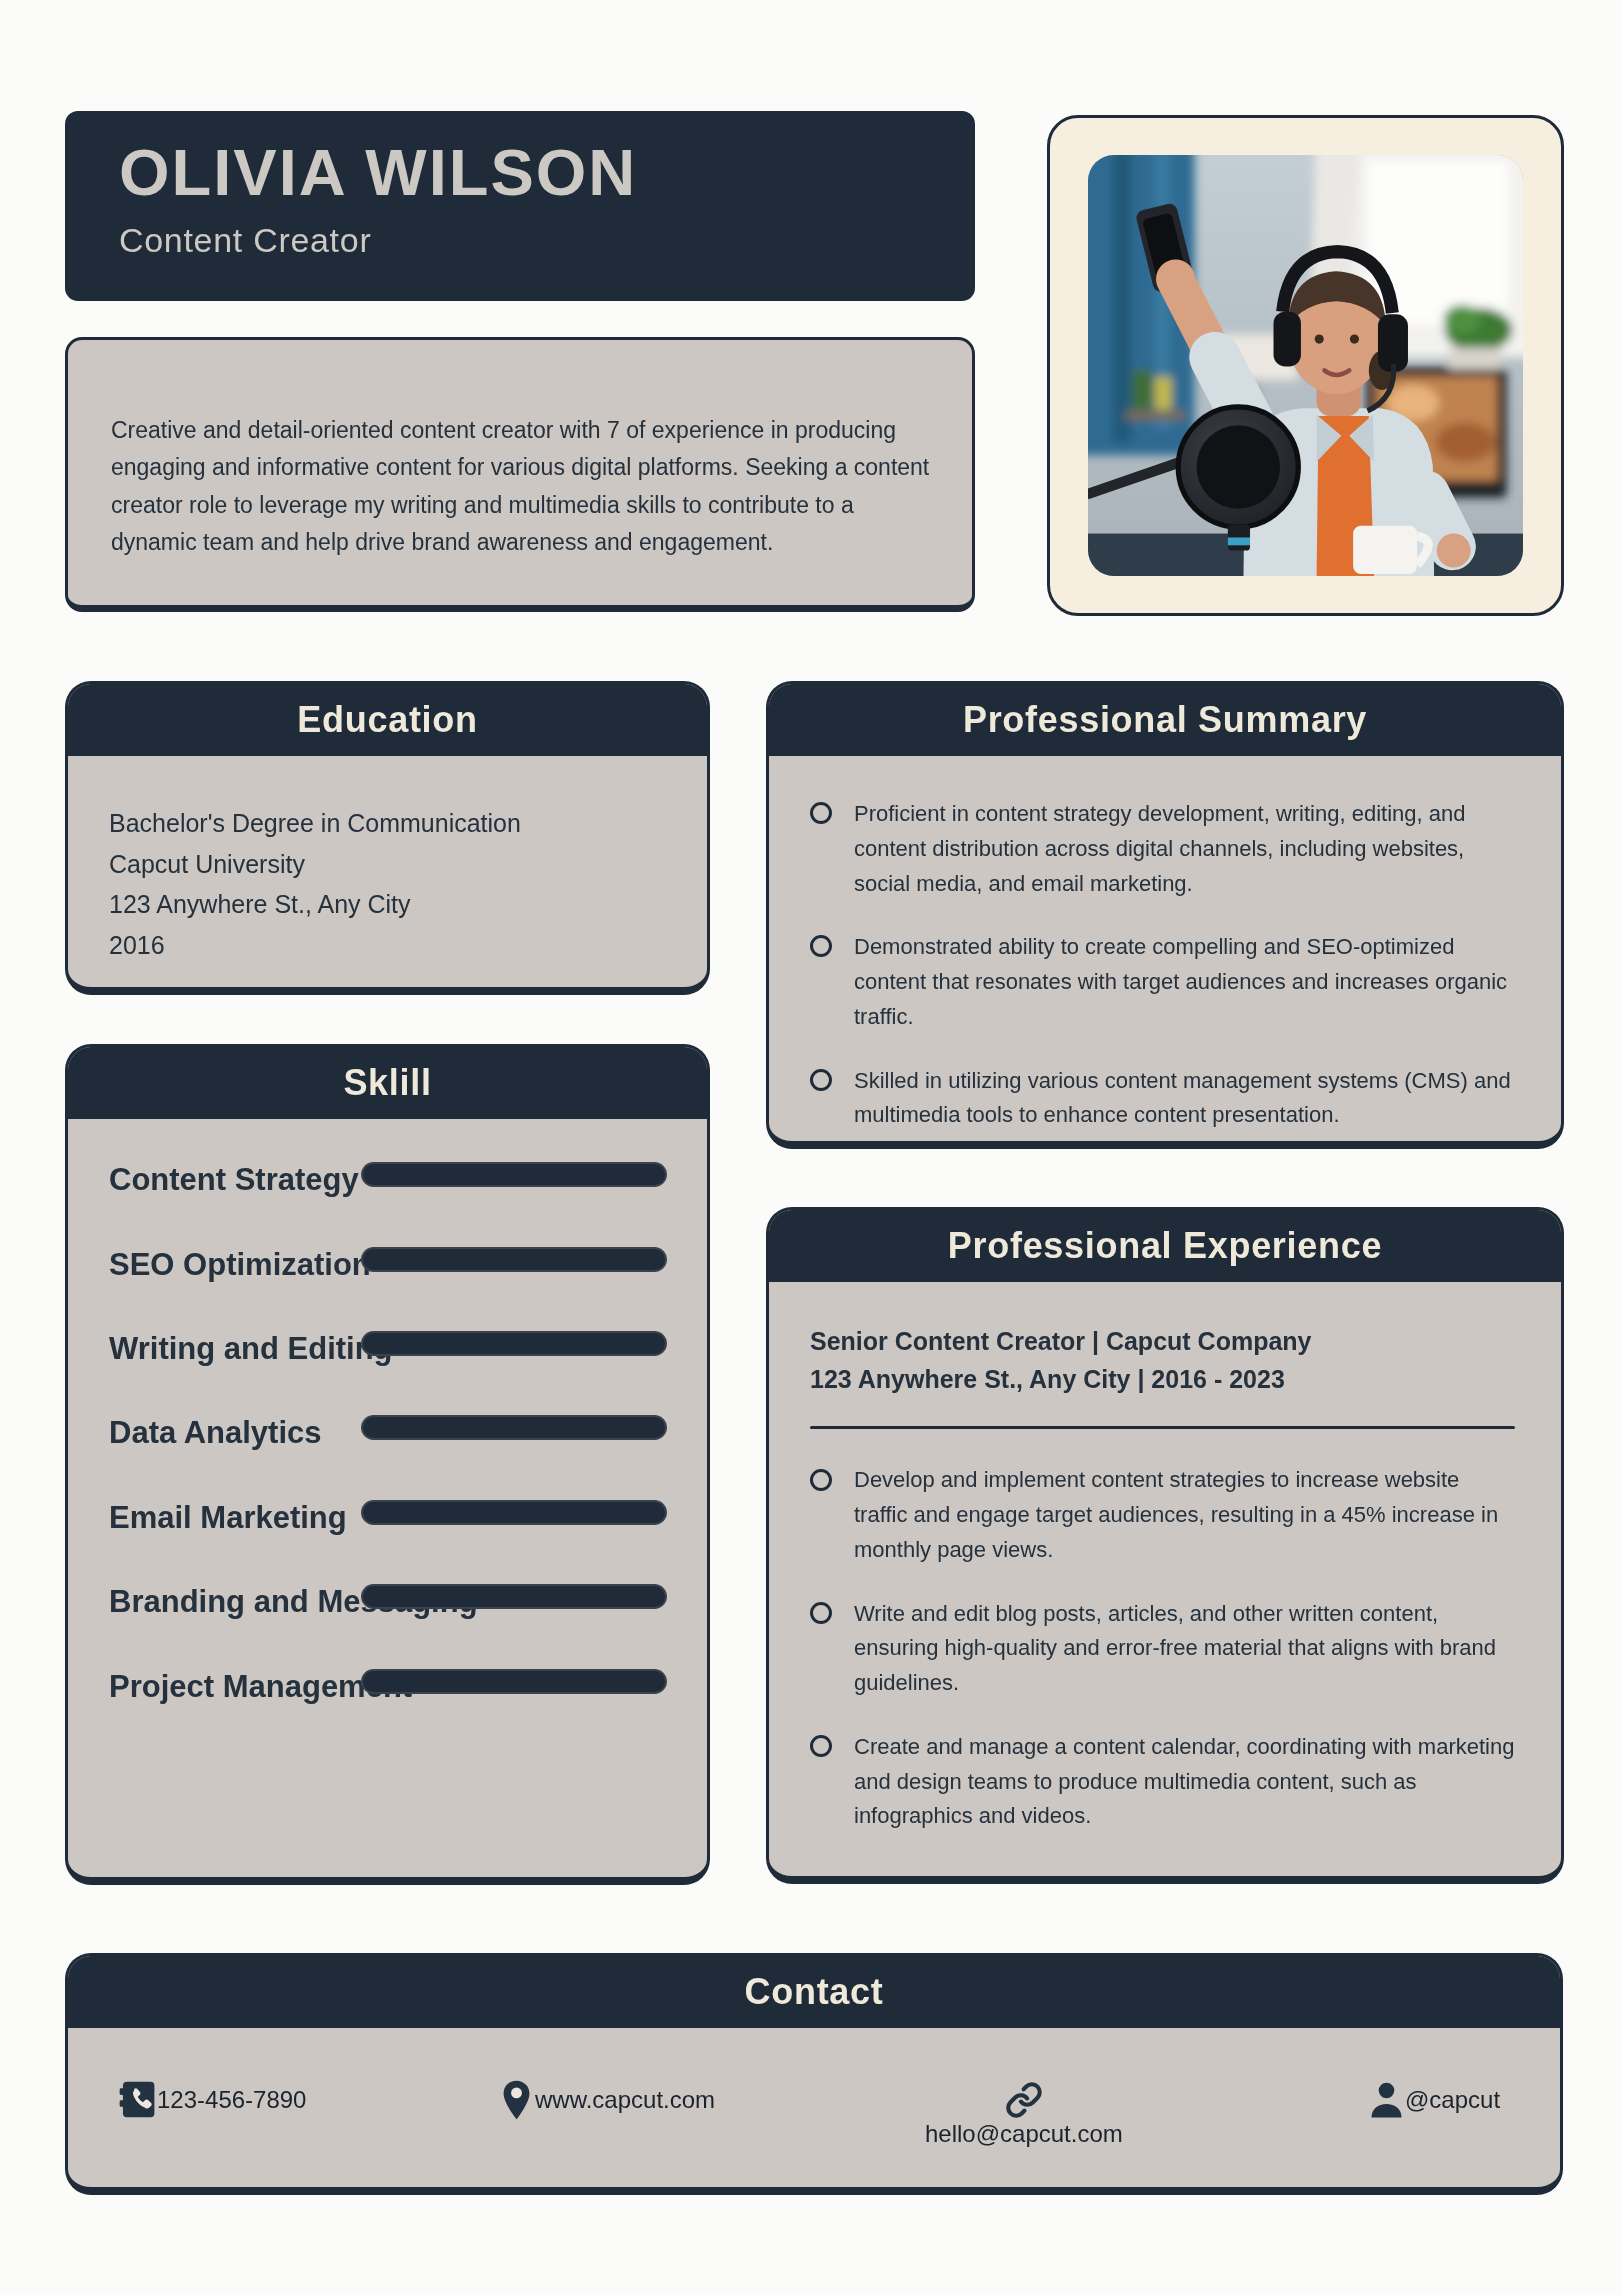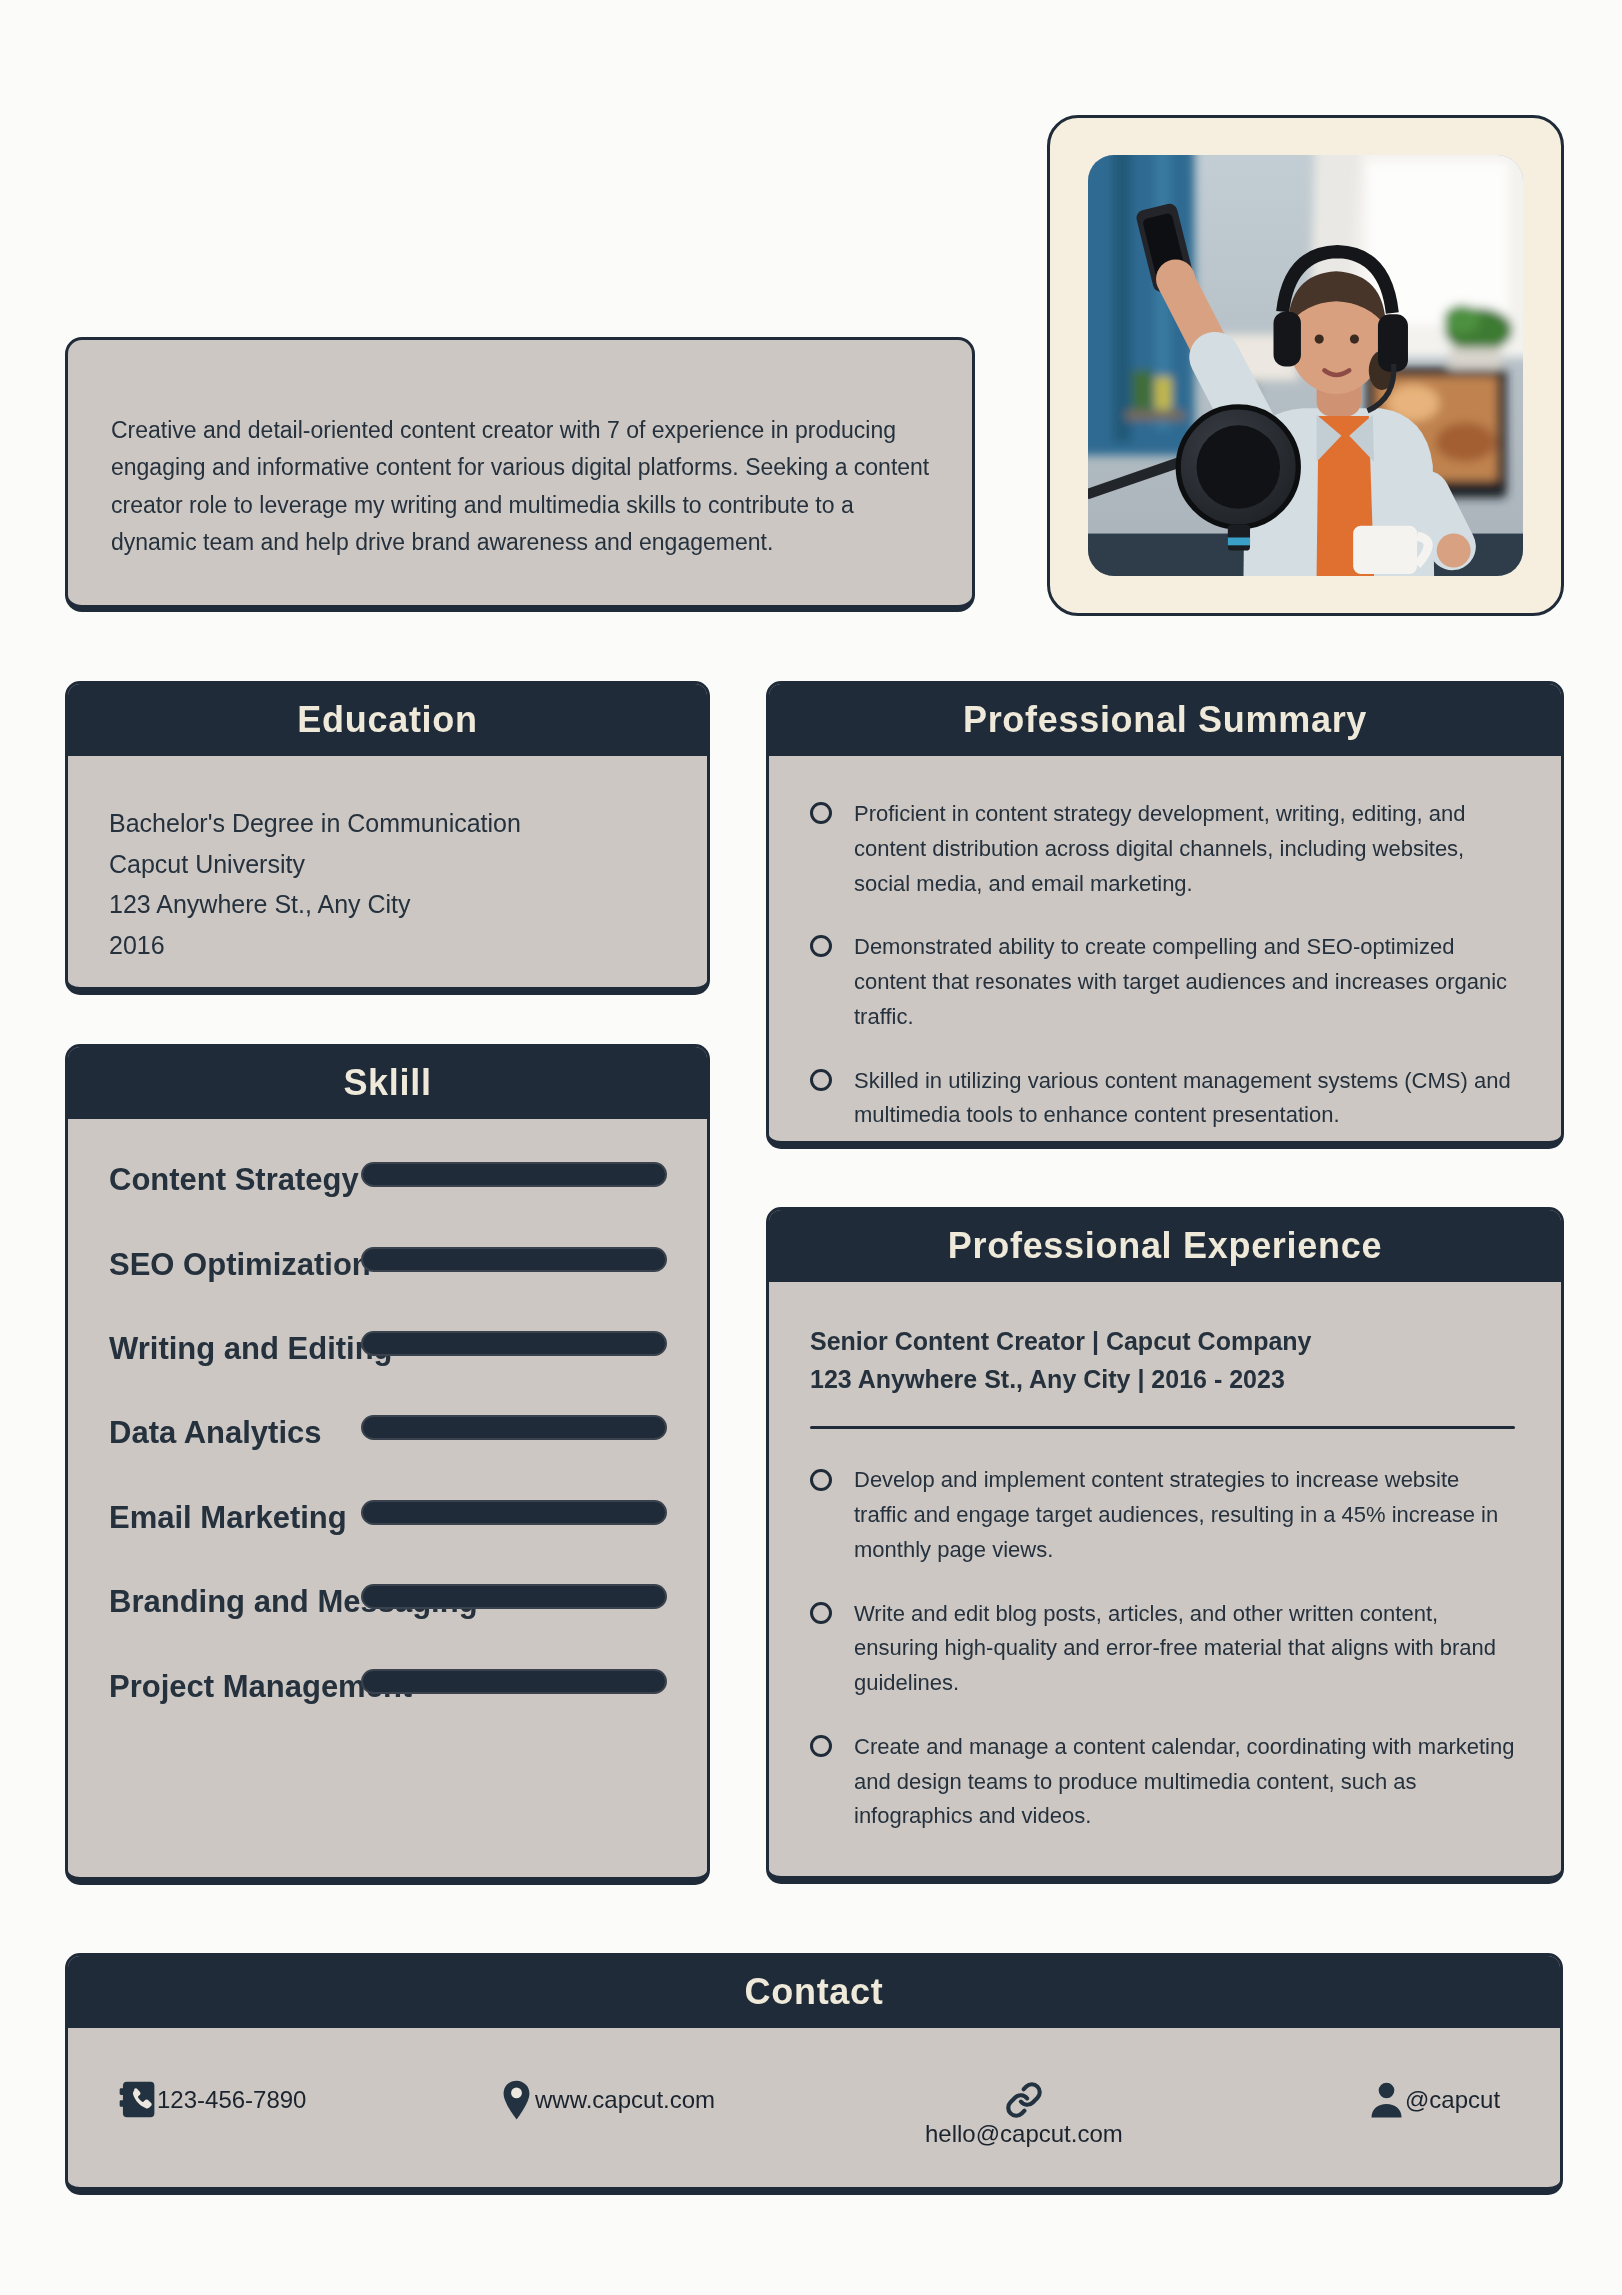--- a/index.html
+++ b/index.html
@@ -45,21 +45,21 @@
     position:absolute;left:65px;top:337px;width:910px;height:275px;
     background:var(--card);border:3.3px solid var(--navy);border-bottom-width:7.9px;border-radius:17px;
   }
   .about-card p{
     position:absolute;left:43px;top:72px;width:821px;
     font-size:23px;line-height:1.62;color:var(--bodytext);
   }
   
   .panel{
     position:absolute;background:var(--card);
-    border:3.3px solid var(--navy);border-bottom-width:8.5px;border-radius:15px;overflow:hidden;
+    border:3.3px solid var(--navy);border-bottom-width:8.5px;border-radius:26px;overflow:hidden;
   }
   .panel-header{
     background:var(--navy);height:72px;display:flex;align-items:center;justify-content:center;
   }
   .panel-header .panel-title{
     font-size:36px;font-weight:700;color:var(--titletext);letter-spacing:0.7px;
   }
   
   .edu-panel{left:65px;top:681px;width:645px;height:314px;}
   .edu-body{padding:47px 0 0 41px;font-size:25px;line-height:1.62;font-weight:500;}
@@ -99,20 +99,24 @@
   .contact-item .icon{width:38px;height:41px;display:flex;align-items:center;justify-content:center;}
   .contact-item .icon svg{display:block;}
   .contact-value{font-size:24px;color:#1b242e;}
   .ci-0{left:51px;} .ci-1{left:429px;} .ci-2{left:857px;flex-direction:column;} .ci-3{left:1299px;}
 </style>
 </head>
 <body>
 
 <div class="page">
 
+  <div class="name-card">
+    <div class="name">OLIVIA WILSON</div>
+    <div class="role">Content Creator</div>
+  </div>
 
   <div class="photo-card">
     <div class="photo-frame" role="img" aria-label="Content creator wearing headphones taking a selfie with her phone in front of a podcast microphone">
       <svg viewBox="0 0 670 645" preserveAspectRatio="xMidYMid slice">
         <defs>
           <filter id="bgblur" x="-10%" y="-10%" width="120%" height="120%">
               <feGaussianBlur stdDeviation="7"></feGaussianBlur>
             </filter>
           <linearGradient id="bg" x1="0" y1="0" x2="0" y2="1">
             <stop offset="0" stop-color="#c3ced4"></stop>

